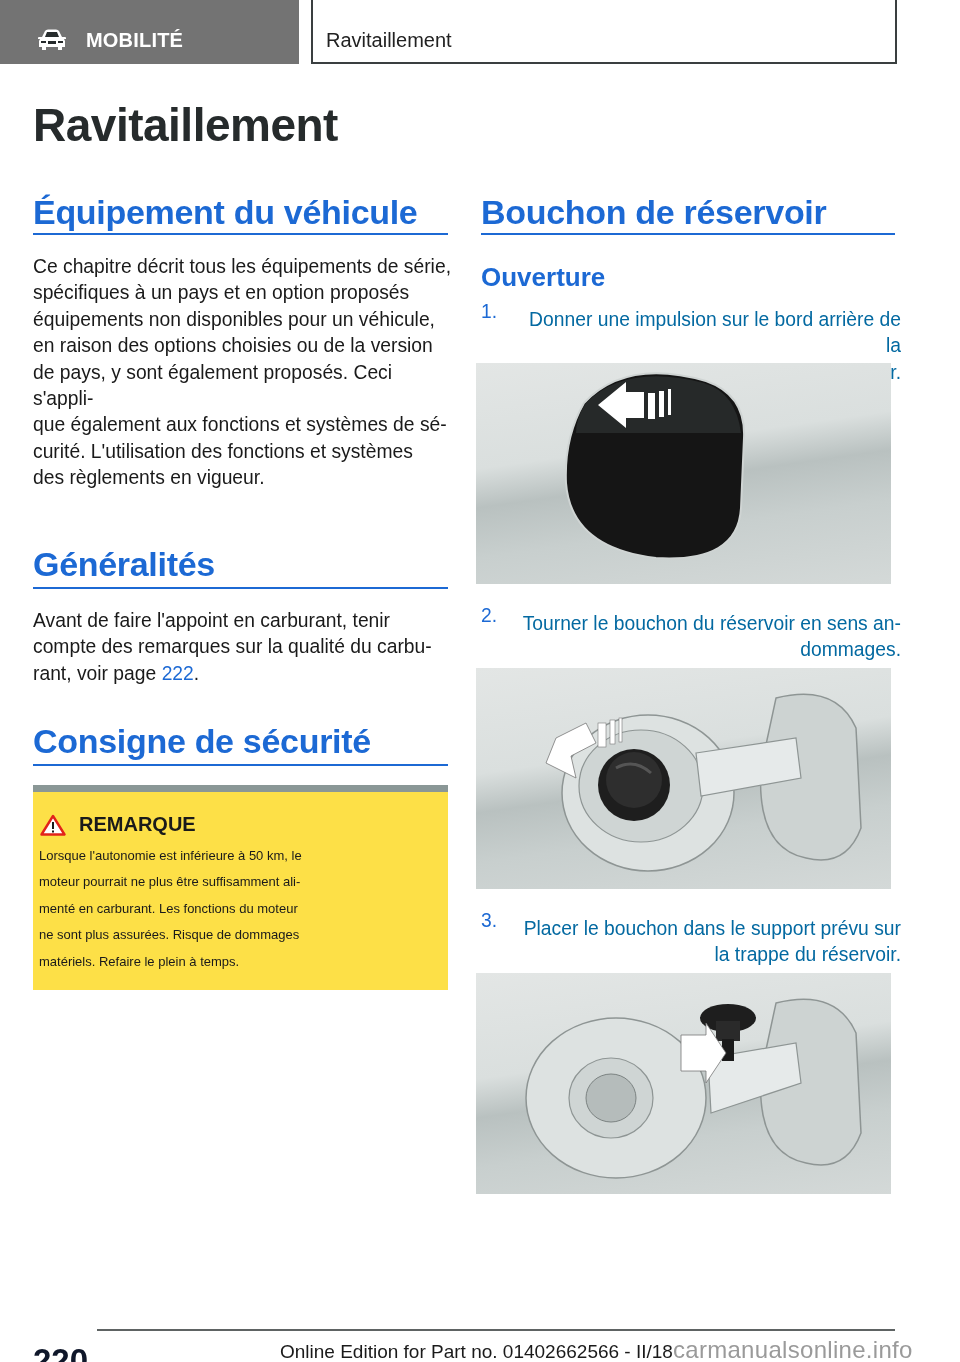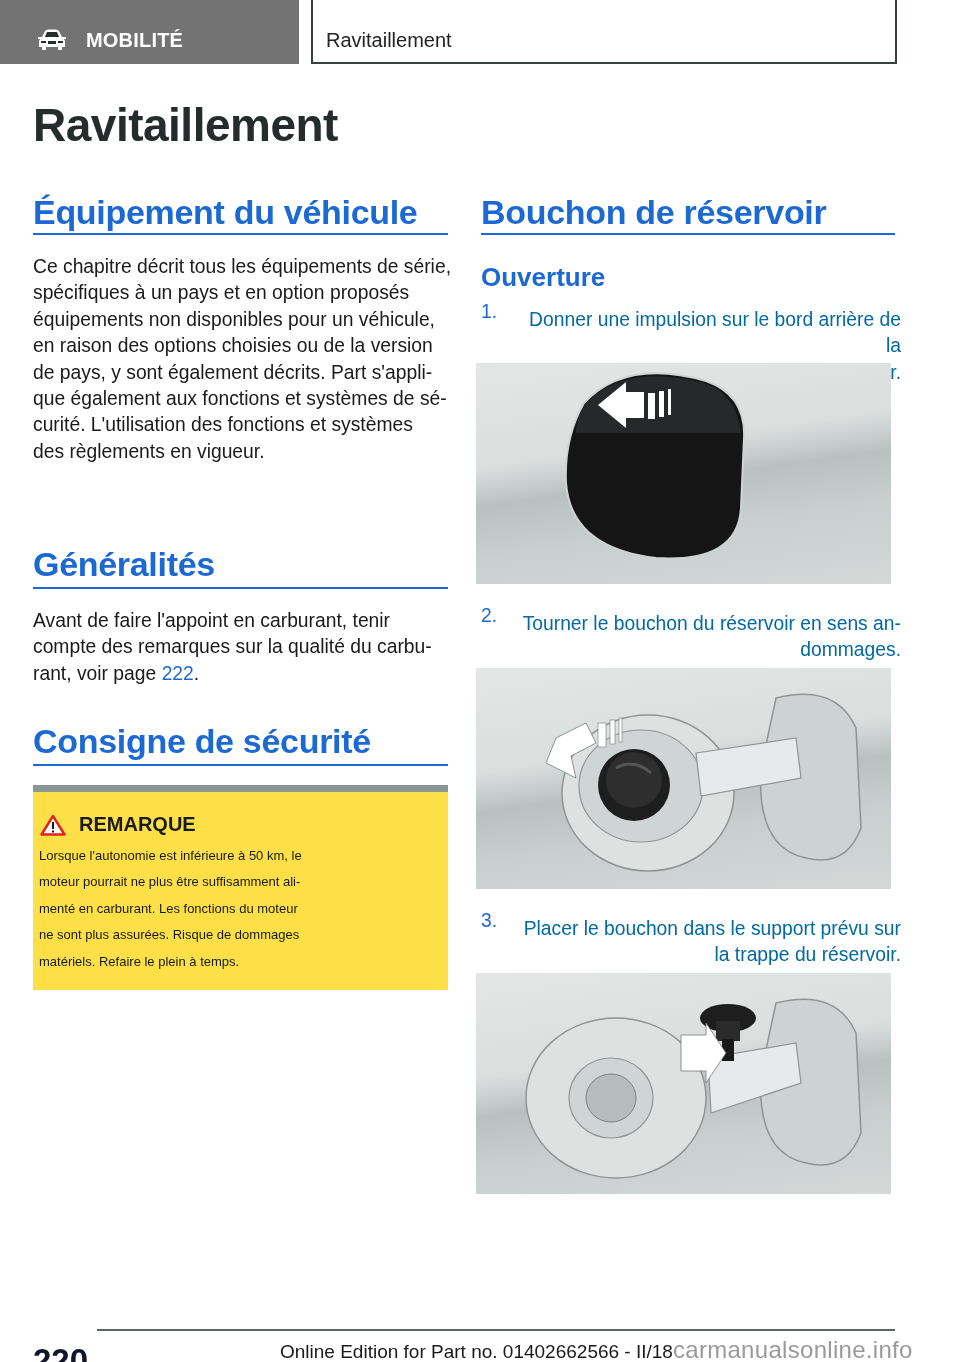--- a/index.html
+++ b/index.html
@@ -67,21 +67,21 @@
 
 <h1 class="page-title">Ravitaillement</h1>
 
 <h2 class="h2" style="left:33px; top:193px;">Équipement du véhicule</h2>
 <div class="h2-rule" style="left:33px; top:233px; width:415px;"></div>
 <div class="para" style="left:33px; top:254px; width:420px;">
   <div>Ce chapitre décrit tous les équipements de série,</div>
   <div>spécifiques à un pays et en option proposés</div>
   <div>équipements non disponibles pour un véhicule,</div>
   <div>en raison des options choisies ou de la version</div>
-  <div>de pays, y sont également décrits. Part s'appli-</div>
+  <div>de pays, y sont également proposés. Ceci s'appli-</div>
   <div>que également aux fonctions et systèmes de sé-</div>
   <div>curité. L'utilisation des fonctions et systèmes</div>
   <div>des règlements en vigueur.</div>
 </div>
 
 <h2 class="h2" style="left:33px; top:545px;">Généralités</h2>
 <div class="h2-rule" style="left:33px; top:587px; width:415px;"></div>
 <div class="para" style="left:33px; top:608px; width:420px;">
   <div>Avant de faire l'appoint en carburant, tenir</div>
   <div>compte des remarques sur la qualité du carbu-</div>

